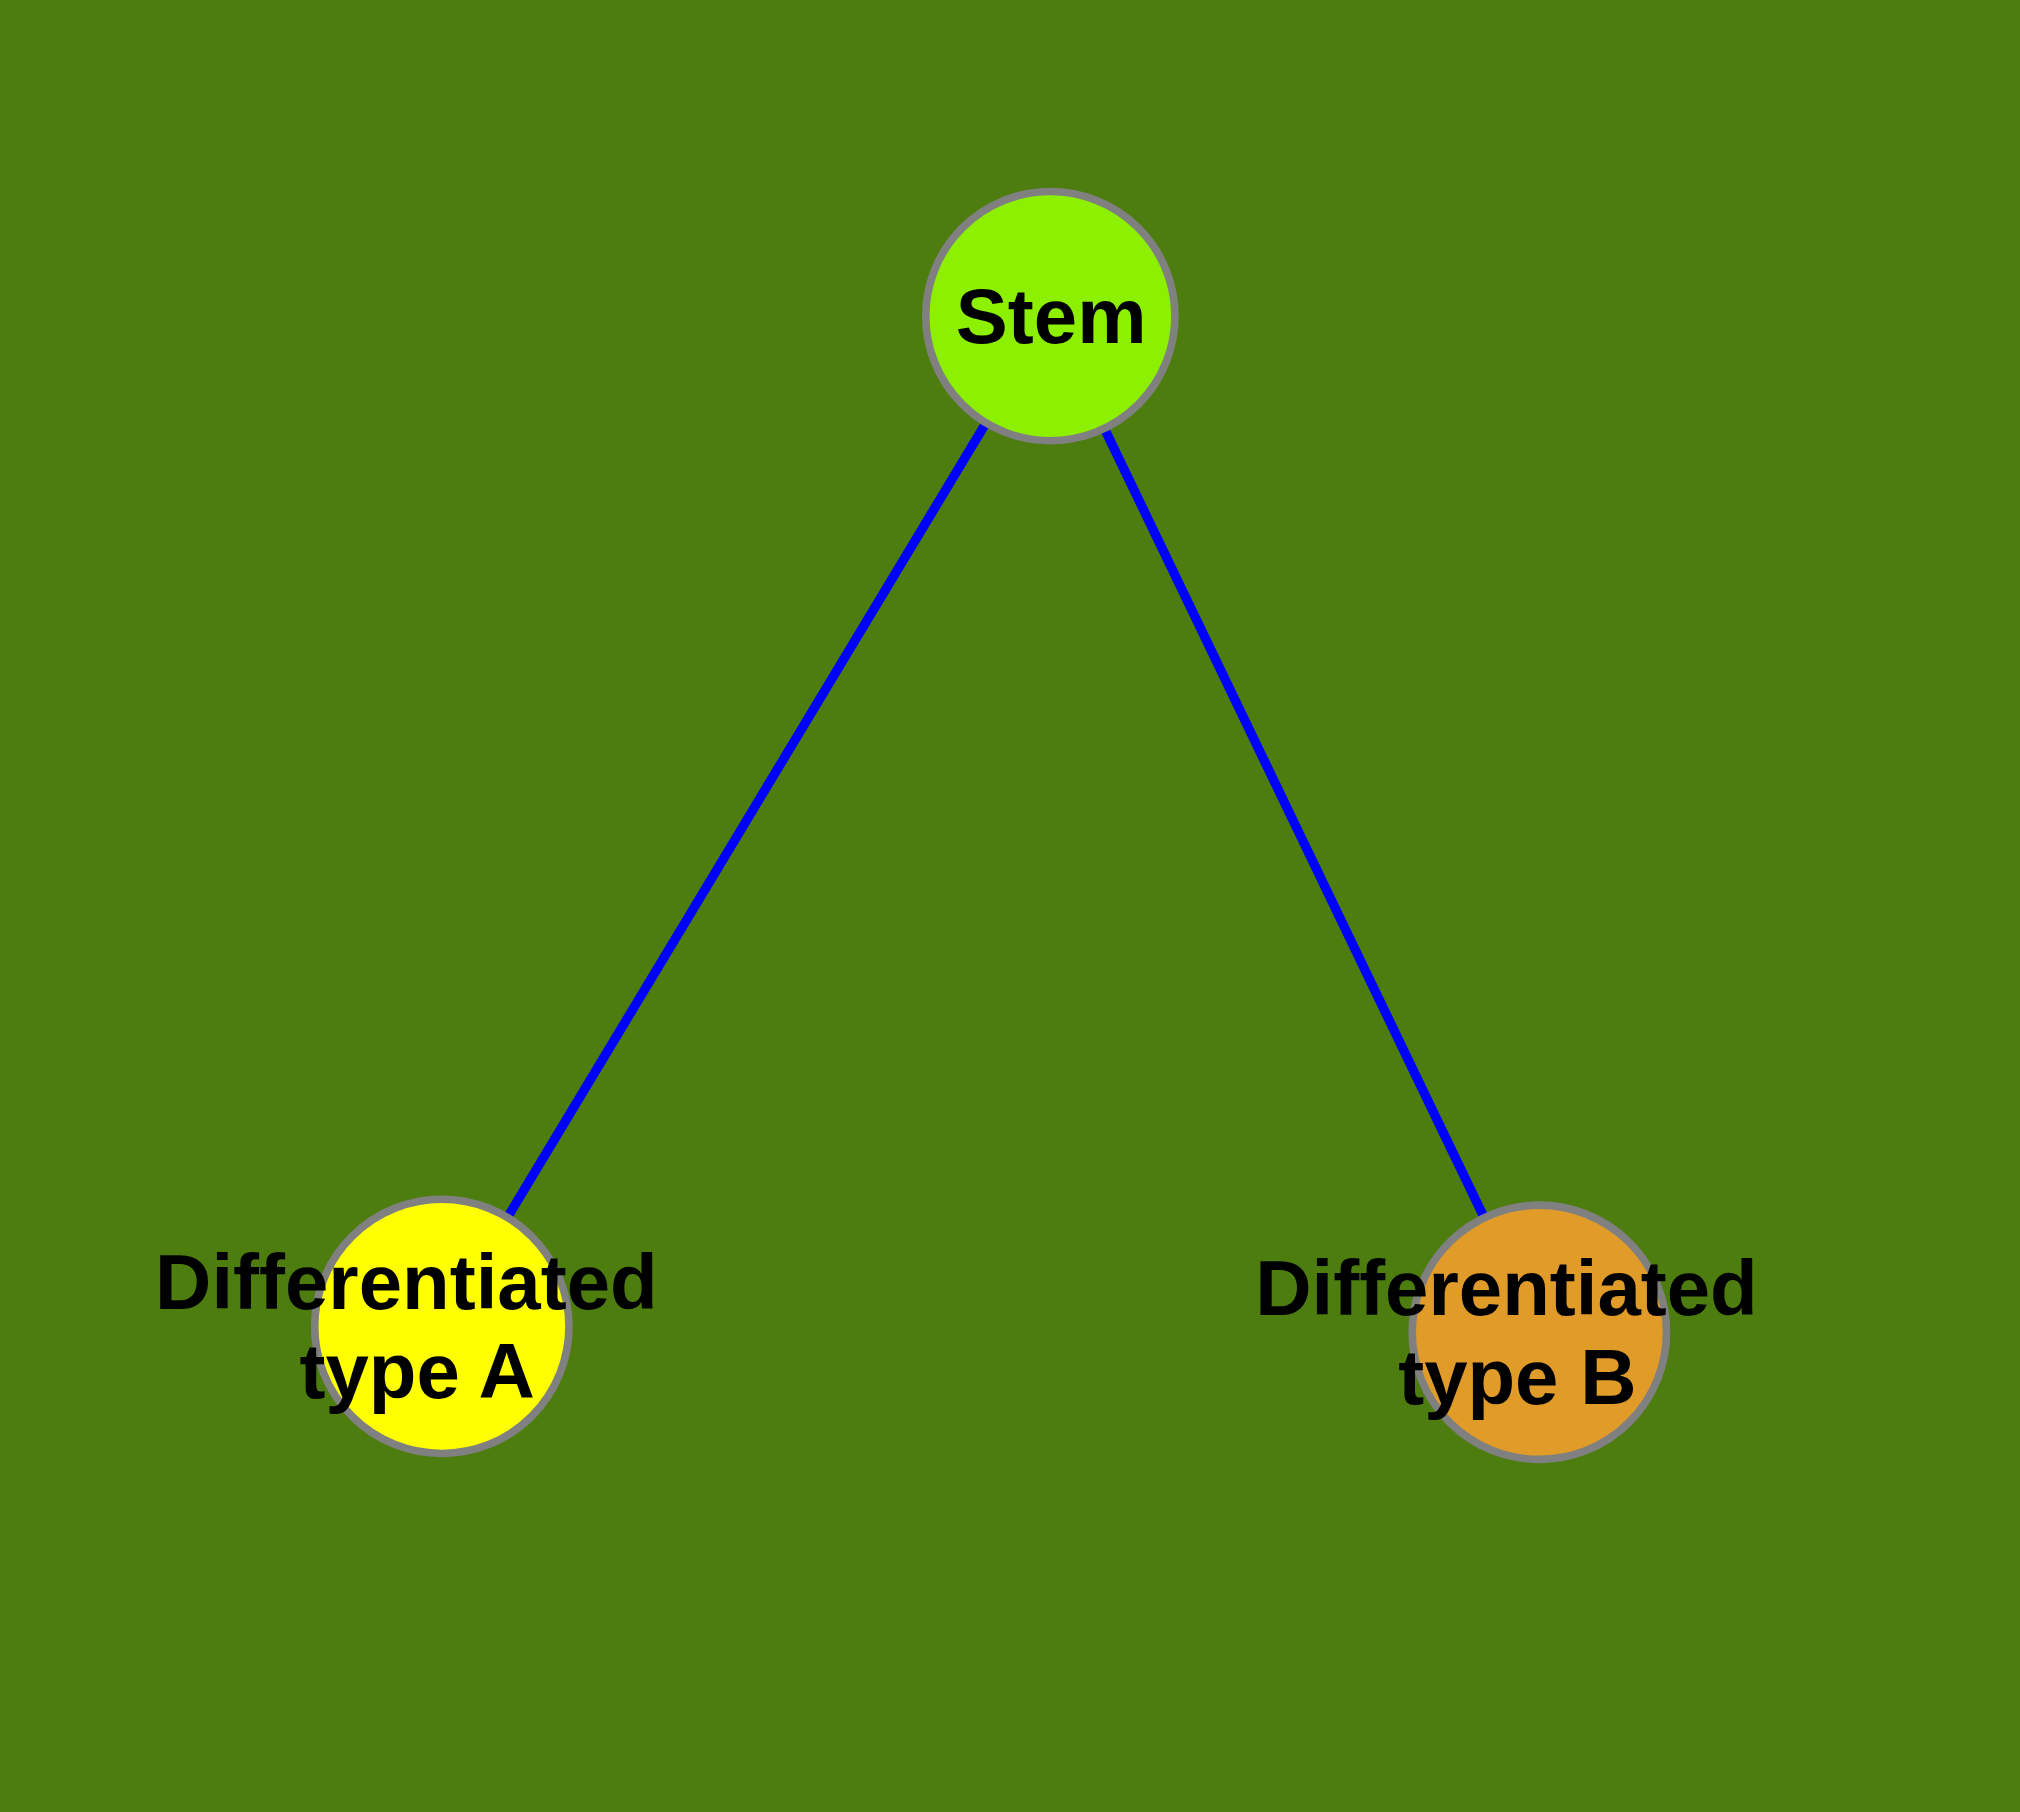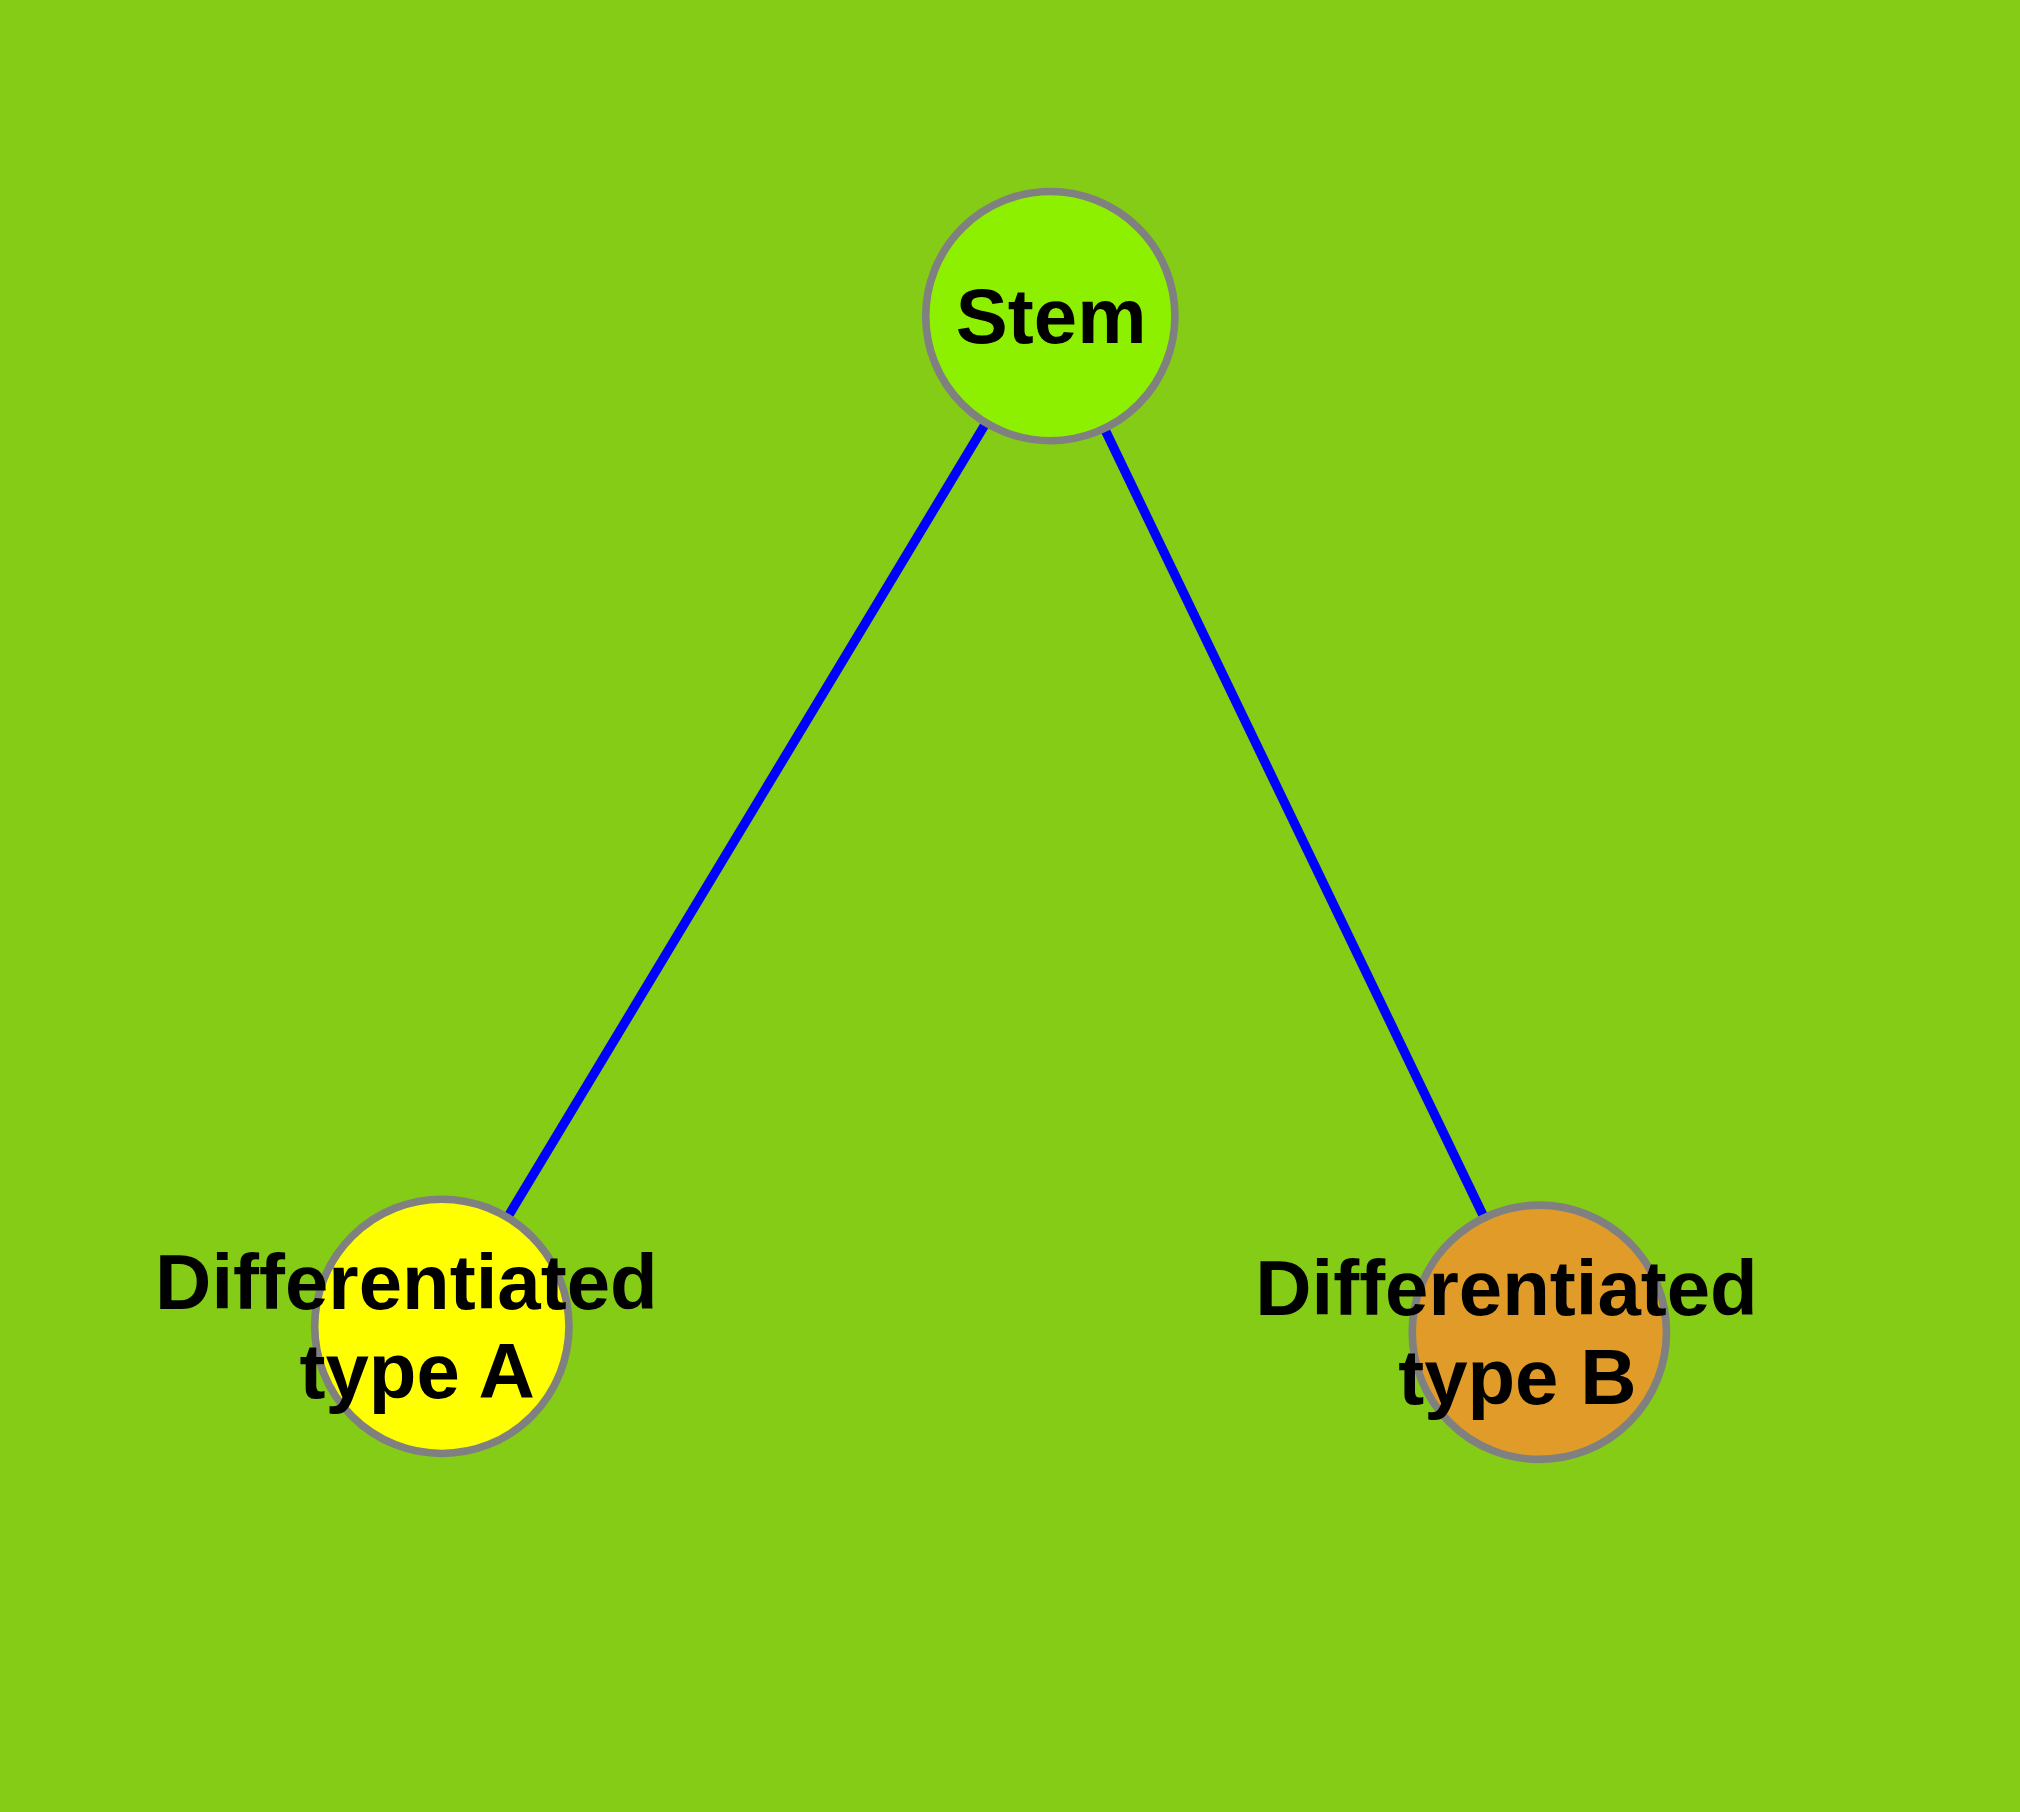--- a/index.html
+++ b/index.html
@@ -30,21 +30,21 @@
     font-family: "Liberation Sans", sans-serif;
     font-weight: bold;
     fill: #000000;
     text-anchor: middle;
     paint-order: normal;
   }
 </style>
 </head>
 <body style="width: 2021px; height: 1812px;">
 
-<div id="graph-canvas" style="width: 2021px; height: 1812px; background: #84cc16;">
+<div id="graph-canvas" style="width: 2021px; height: 1812px; background: #4d7c0f;">
   <svg id="graph-svg" viewBox="0 0 2384 2138" xmlns="http://www.w3.org/2000/svg" style="width: 2021px; height: 1812px;">
 
     <g>
       <line class="graph-edge" x1="1239" y1="373" x2="521" y2="1565" stroke="#0000ff" stroke-width="11" stroke-linecap="butt"></line>
       <line class="graph-edge" x1="1239" y1="373" x2="1816" y2="1572" stroke="#0000ff" stroke-width="11" stroke-linecap="butt"></line>
     </g>
 
     <g>
       <circle class="graph-node" cx="1239" cy="373" r="147" fill="#8cf000" stroke="#808080" stroke-width="9"></circle>
       <circle class="graph-node" cx="521" cy="1565" r="150" fill="#ffff00" stroke="#808080" stroke-width="9"></circle>

